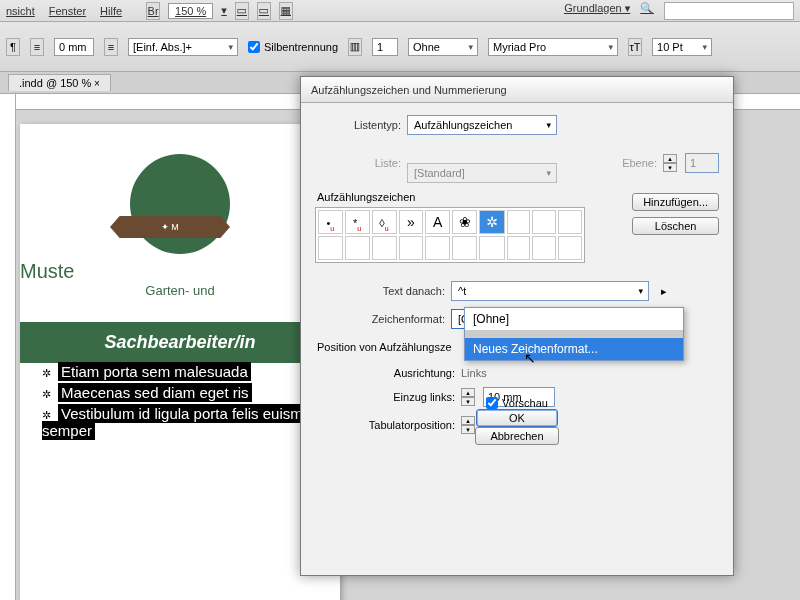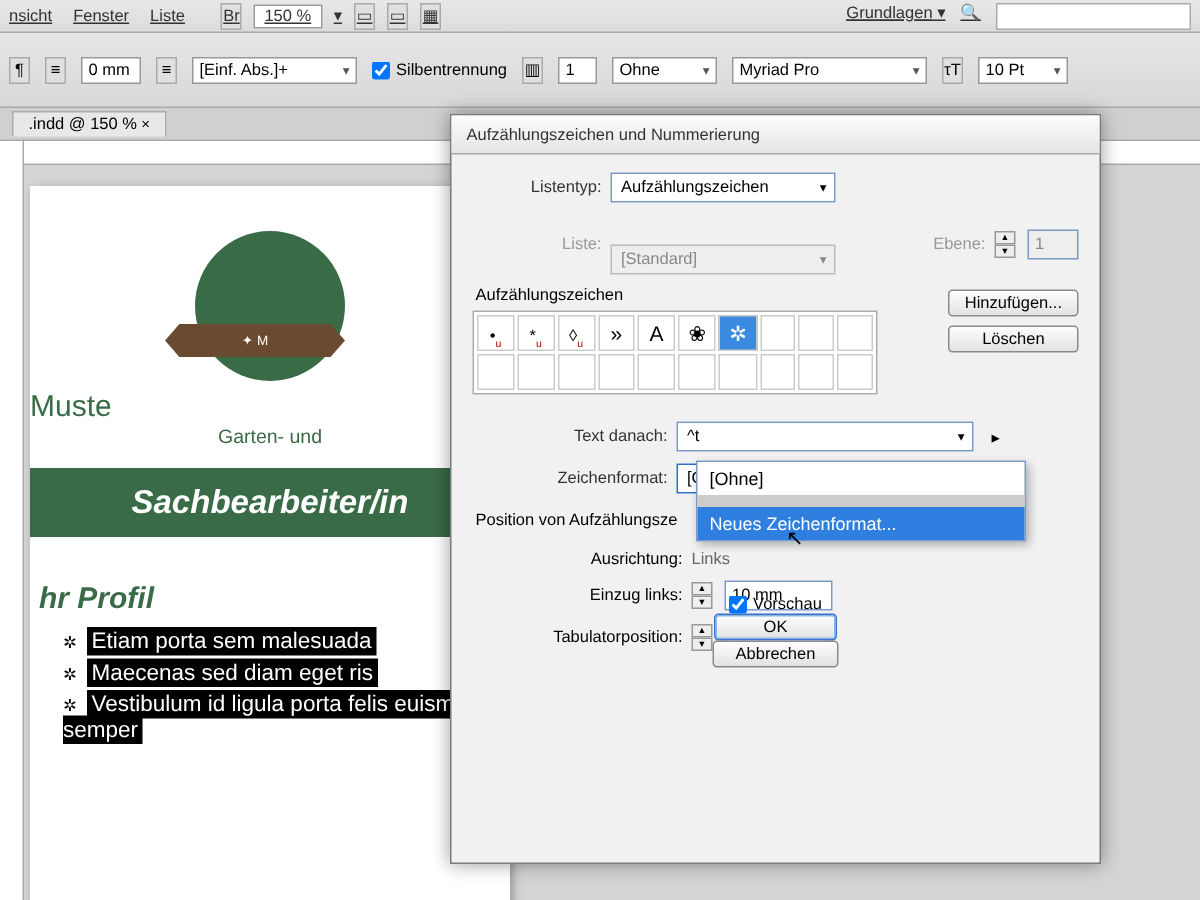--- a/index.html
+++ b/index.html
@@ -25,21 +25,21 @@
 
 .canvas { position:absolute; left:0; top:94px; width:800px; height:506px; background:#d4d4d4; }
 .rulers { position:absolute; left:0; top:0; width:100%; height:16px; background:#fff; border-bottom:1px solid #aaa; }
 .rulerv { position:absolute; left:0; top:0; width:16px; height:100%; background:#fff; border-right:1px solid #aaa; }
 .page { position:absolute; left:20px; top:30px; width:320px; height:520px; background:#fff; box-shadow:2px 2px 6px rgba(0,0,0,.3); }
 .logo { width:120px; height:100px; margin:30px auto 0; position:relative; }
 .logo .circle { width:100px; height:100px; background:#3a6b47; border-radius:50%; margin:0 auto; position:relative; }
 .logo .ribbon { position:absolute; top:62px; left:-10px; width:120px; height:22px; background:#6b4a32; clip-path:polygon(8% 0,92% 0,100% 50%,92% 100%,8% 100%,0 50%); color:#fff; text-align:center; line-height:22px; font-size:9px; }
 .company { text-align:left; color:#3a6b47; font-size:20px; margin-top:6px; }
 .tagline { text-align:center; color:#3a6b47; font-size:13px; }
-.greenbar { background:#3a6b47; color:#fff; padding:10px; margin-top:14px; font-size:22px; font-style:italic; font-weight:bold; text-align:center; }
+.greenbar { background:#3a6b47; color:#fff; padding:10px; margin-top:24px; font-size:18px; font-style:italic; font-weight:bold; text-align:center; }
 .section { color:#3a6b47; font-size:20px; font-style:italic; font-weight:bold; margin:30px 0 8px 6px; }
 .bullets { padding-left:22px; }
 .bullets li { list-style:none; margin-bottom:4px; font-size:14px; }
 .bullets .glyph { display:inline-block; width:16px; }
 .bullets .text { background:#000; color:#fff; padding:1px 3px; font-size:15px;}
 
 
 .dialog { position:absolute; left:300px; top:76px; width:434px; height:500px; background:#f1f1f1; border:1px solid #7a7a7a; box-shadow:0 0 12px rgba(0,0,0,.4); }
 .dlgtitle { height:26px; background:linear-gradient(#fdfdfd,#e4e4e4); border-bottom:1px solid #aaa; padding-left:10px; display:flex; align-items:center; color:#333; }
 .dlgbody { padding:12px 14px; position:relative; }
@@ -67,21 +67,21 @@
 .dlgfooter .spacer { flex:1; }
 .cursor { position:absolute; left:223px; top:247px; font-size:14px; z-index:20; pointer-events:none; }
 .tinyu { color:#b00; font-size:7px; position:relative; top:4px; }
 </style>
 </head>
 <body>
 
 <div class="menubar">
   <span>nsicht</span>
   <span>Fenster</span>
-  <span>Liste</span>
+  <span>Hilfe</span>
   <div class="toolgroup">
     <span class="iconbtn">Br</span>
     <span class="zoompct">150 %</span>
     <span>▾</span>
     <span class="iconbtn">▭</span>
     <span class="iconbtn">▭</span>
     <span class="iconbtn">▦</span>
   </div>
   <div class="workspace">
     <span><span>Grundlagen</span> ▾</span>
@@ -116,21 +116,20 @@
   <div class="rulers"></div>
   <div class="rulerv"></div>
   <div class="page">
     <div class="logo">
       <div class="circle"></div>
       <div class="ribbon">✦ M</div>
     </div>
     <div class="company">Muste</div>
     <div class="tagline">Garten- und </div>
     <div class="greenbar">Sachbearbeiter/in</div>
-    <div class="section">hr Profil</div>
     <ul class="bullets">
       <li><span class="glyph">✲</span><span class="text">Etiam porta sem malesuada</span></li>
       <li><span class="glyph">✲</span><span class="text">Maecenas sed diam eget ris</span></li>
       <li><span class="glyph">✲</span><span class="text">Vestibulum id ligula porta felis euismod semper</span></li>
     </ul>
   </div>
 </div>
 
 <div class="dialog">
   <div class="dlgtitle">Aufzählungszeichen und Nummerierung</div>

